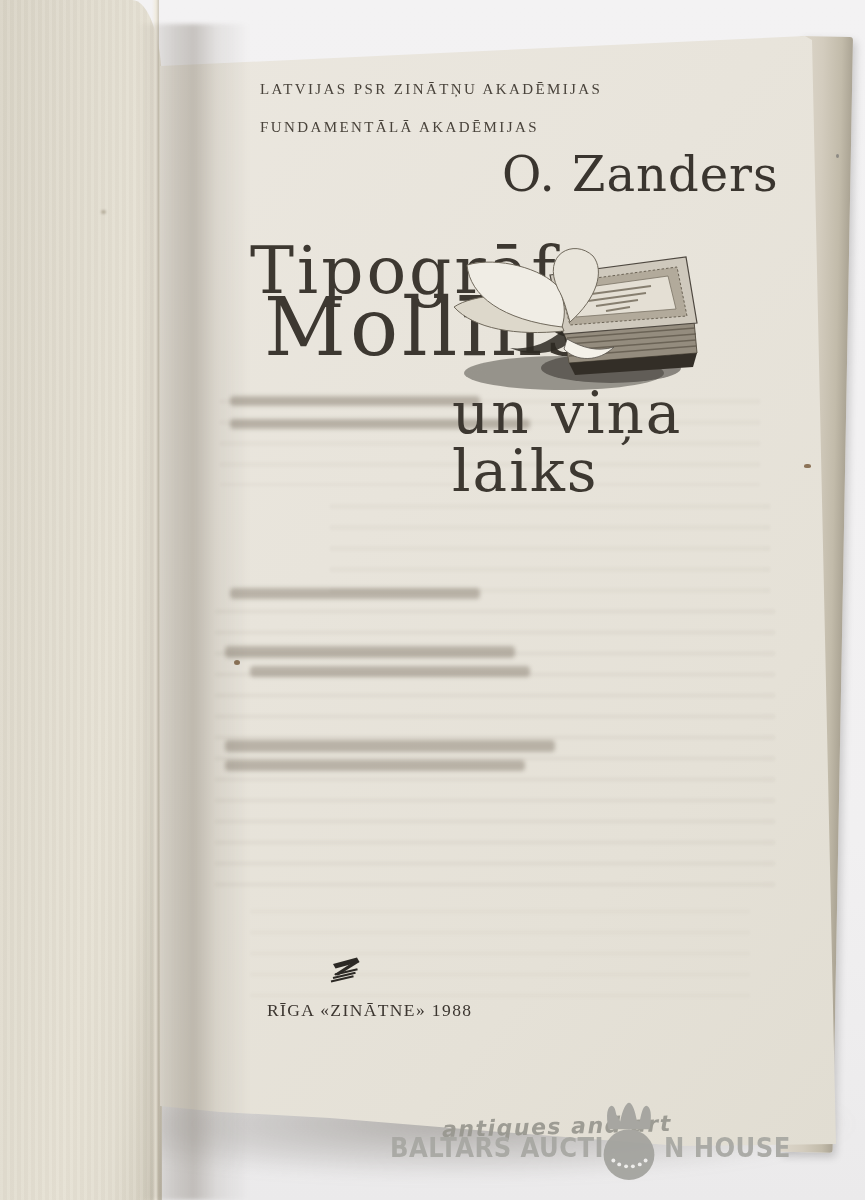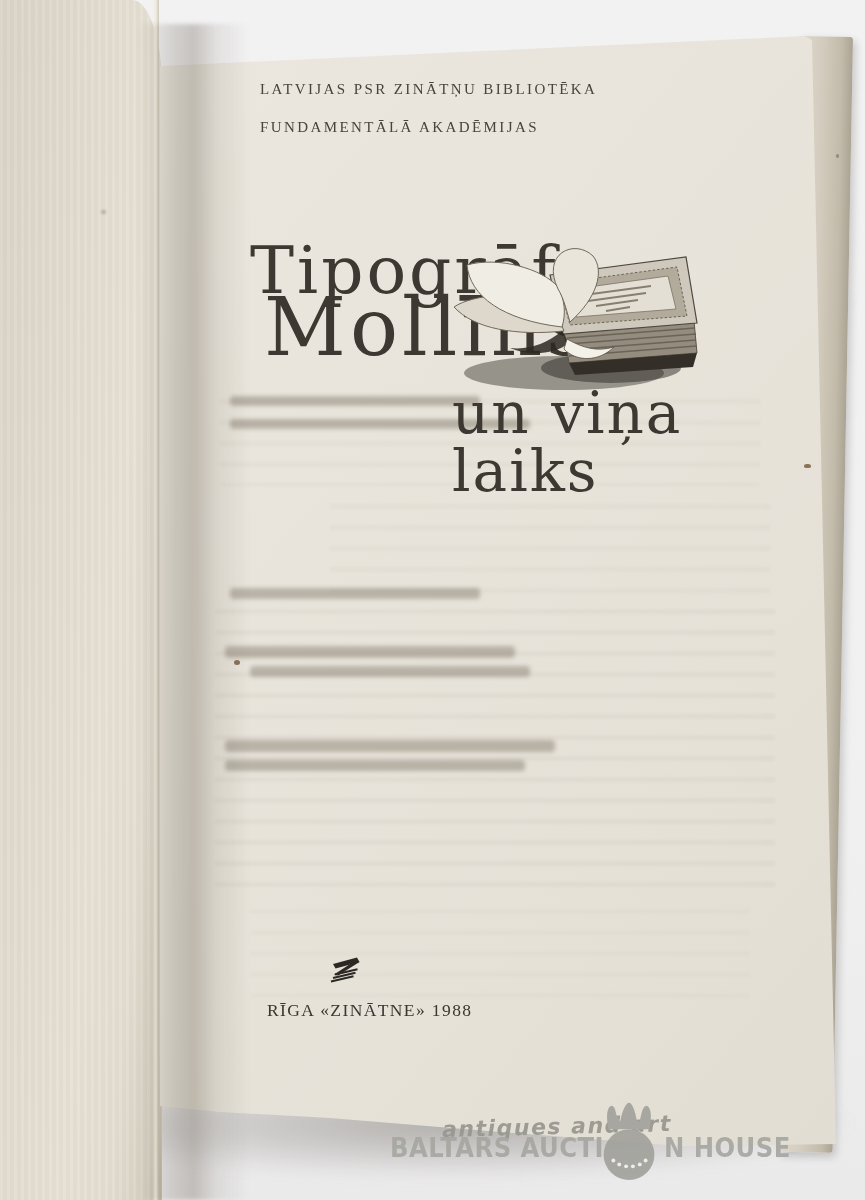--- a/index.html
+++ b/index.html
@@ -119,23 +119,24 @@
     <div class="ghost" style="left:55px;top:560px;width:560px;height:300px;opacity:.12"></div>
     <div class="ghost" style="left:90px;top:860px;width:500px;height:105px;opacity:.07"></div>
     <div class="gbar" style="left:70px;top:360px;width:250px;height:10px"></div>
     <div class="gbar" style="left:70px;top:383px;width:300px;height:10px"></div>
     <div class="gbar" style="left:70px;top:552px;width:250px;height:11px"></div>
     <div class="gbar" style="left:65px;top:610px;width:290px;height:12px"></div>
     <div class="gbar" style="left:90px;top:630px;width:280px;height:11px"></div>
     <div class="gbar" style="left:65px;top:704px;width:330px;height:12px"></div>
     <div class="gbar" style="left:65px;top:724px;width:300px;height:11px"></div>
 
-    <div class="institution"><span>LATVIJAS PSR ZINĀTŅU BIBLIOTĒKA</span><br>
+    <div class="institution"><span>LATVIJAS PSR ZINĀTŅU AKADĒMIJAS</span><br>
     <span>FUNDAMENTĀLĀ AKADĒMIJAS</span></div>
 
+    <div class="author">O. Zanders</div>
 
     <div class="title-line title1">Tipogrāfs</div>
     <div class="title-line title2">Mollīns</div>
     <div class="title-line title3">un viņa laiks</div>
 
     <svg class="book-illo" viewBox="0 0 266 162">
       <ellipse cx="118" cy="138" rx="100" ry="17" fill="#34302a" opacity=".45"></ellipse>
       <ellipse cx="165" cy="133" rx="70" ry="15" fill="#2c2823" opacity=".5"></ellipse>
 
       <polygon points="118,96 248,86 251,118 123,128" fill="#948c7e" stroke="#5a5346" stroke-width="1"></polygon>

